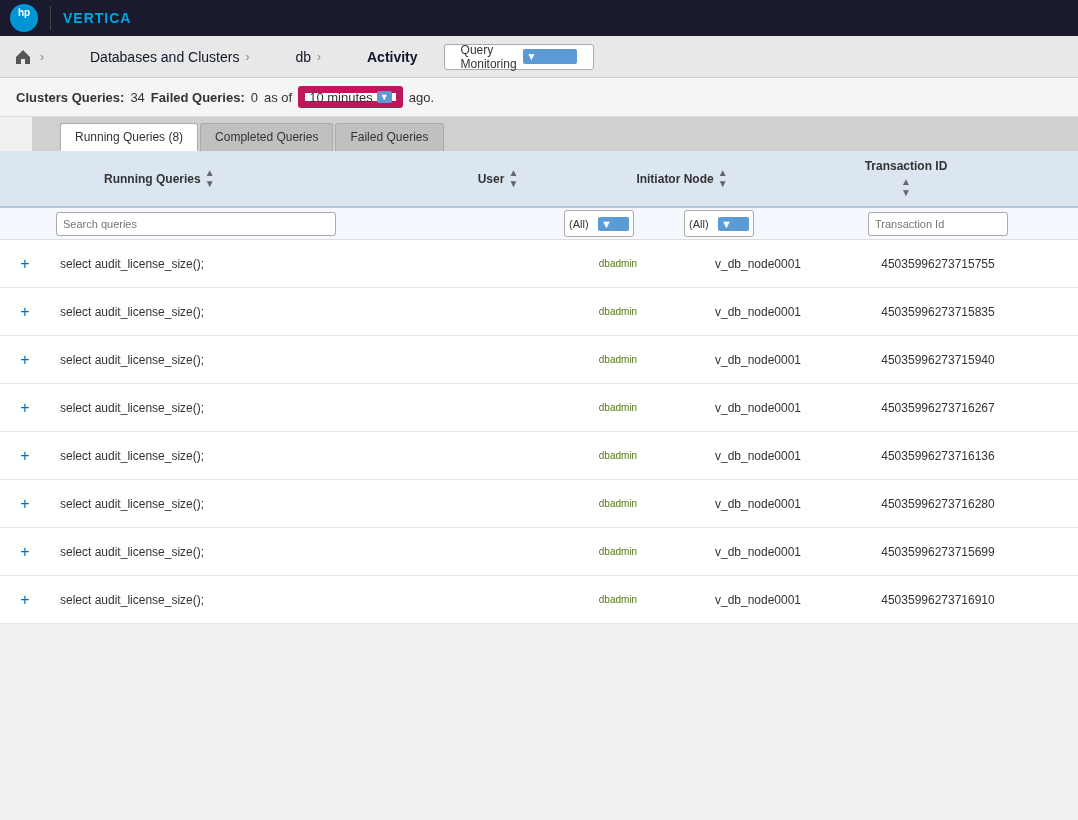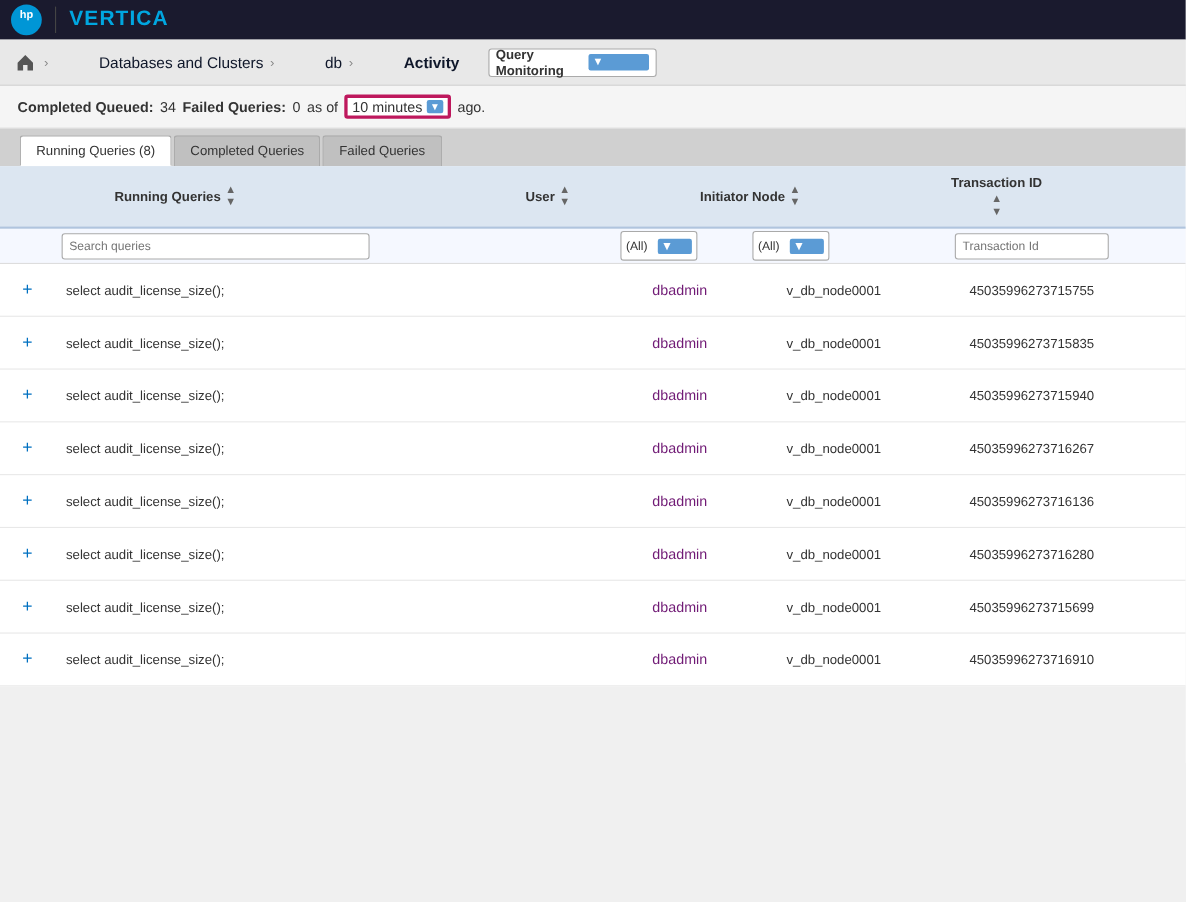--- a/index.html
+++ b/index.html
@@ -16,21 +16,21 @@
     }
     .hp-logo {
       width: 28px;
       height: 28px;
       background: #0096d6;
       border-radius: 50%;
       display: flex; justify-content: center;
       color: white; font-weight: bold; font-size: 14px;
     }
     .vertica-logo {
-      color: #00a6e0; font-weight: bold; font-size: 19px; letter-spacing: 1px;
+      color: #00a6e0; font-weight: bold; font-size: 14px; letter-spacing: 1px;
     }
     .nav-divider { width: 1px; height: 24px; background: #444; margin: 0 4px; }
 
     
     .breadcrumb-bar {
       display: flex;
       align-items: center;
       background: #e8e8e8;
       height: 42px;
       padding: 0 12px;
@@ -45,26 +45,25 @@
     }
     .breadcrumb-chevron { color: #888; font-size: 12px; }
     .breadcrumb-item { color: #0f172a; font-size: 14px; font-weight: normal; margin-left: 40px; }
     .breadcrumb-item.active { font-weight: bold; text-align: right; }
 
     .dropdown-select {
       display: flex; align-items: center;
       background: white;
       border: 1px solid #aaa;
       border-radius: 3px;
-      padding: 2px 6px;
-      cursor: pointer;
-      gap: 22px;
+      padding: 2px 16px;
+      cursor: pointer;
+      gap: 6px;
       height: 26px;
       min-width: 150px;
-      font-weight: bold;
     }
     .dropdown-select span { flex: 1; }
     .dropdown-arrow {
       background: #5b9bd5;
       color: white;
       padding: 2px 4px;
       border-radius: 2px;
       font-size: 10px;
     }
 
@@ -75,42 +74,43 @@
       border-bottom: 1px solid #ddd;
       display: flex;
       align-items: center;
       gap: 6px;
       font-size: 13px;
     }
     .summary-bar strong { font-weight: bold; }
     .summary-dropdown {
       display: inline-flex; align-items: center;
       background: white;
-      border: 3px solid #be185d;
+      border: 7px solid #be185d;
       border-radius: 3px;
       padding: 1px 4px;
       cursor: pointer;
       gap: 4px;
       height: 22px;
       justify-content: flex-end;
     }
     .summary-dropdown-arrow {
       background: #5b9bd5;
       color: white;
       padding: 1px 3px;
       border-radius: 2px;
       font-size: 9px;
     }
 
     
     .tabs-bar {
       display: flex;
       background: #d0d0d0;
-      padding: 6px 18px 0;
+      padding: 6px 28px 0;
       gap: 0;
+      margin-left: 32px;
     }
     .tab {
       padding: 6px 14px;
       background: #c0c0c0;
       border: 1px solid #aaa;
       border-bottom: none;
       cursor: pointer;
       font-size: 12px;
       color: #333;
       border-radius: 3px 3px 0 0;
@@ -228,22 +228,22 @@
     }
     .query-text {
       flex: 1; min-width: 300px;
       padding: 8px 10px;
       font-size: 12px;
       color: #333;
     }
     .user-cell {
       width: 120px; min-width: 120px;
       text-align: center;
-      font-size: 13px;
-      color: #701a75;
+      font-size: 10px;
+      color: #4d7c0f;
     }
     .node-cell {
       width: 160px; min-width: 160px;
       text-align: center;
       font-size: 12px;
       color: #333;
     }
     .txid-cell {
       width: 200px; min-width: 200px;
       text-align: center;
@@ -281,21 +281,21 @@
   <span class="breadcrumb-chevron">›</span>
   <span class="breadcrumb-item active">Activity</span>
 
   <div style="margin-left: 20px;" class="dropdown-select">
     <span>Query Monitoring</span>
     <span class="dropdown-arrow">▼</span>
   </div>
 </div>
 
 <div class="summary-bar">
-  <strong>Completed Queued:</strong>
+  <strong>Clusters Queries:</strong>
   <span>34</span>
   <strong>Failed Queries:</strong>
   <span>0</span>
   <span>as of</span>
   <div class="summary-dropdown">
     <span>10 minutes</span>
     <span class="summary-dropdown-arrow">▼</span>
   </div>
   <span>ago.</span>
 </div>

